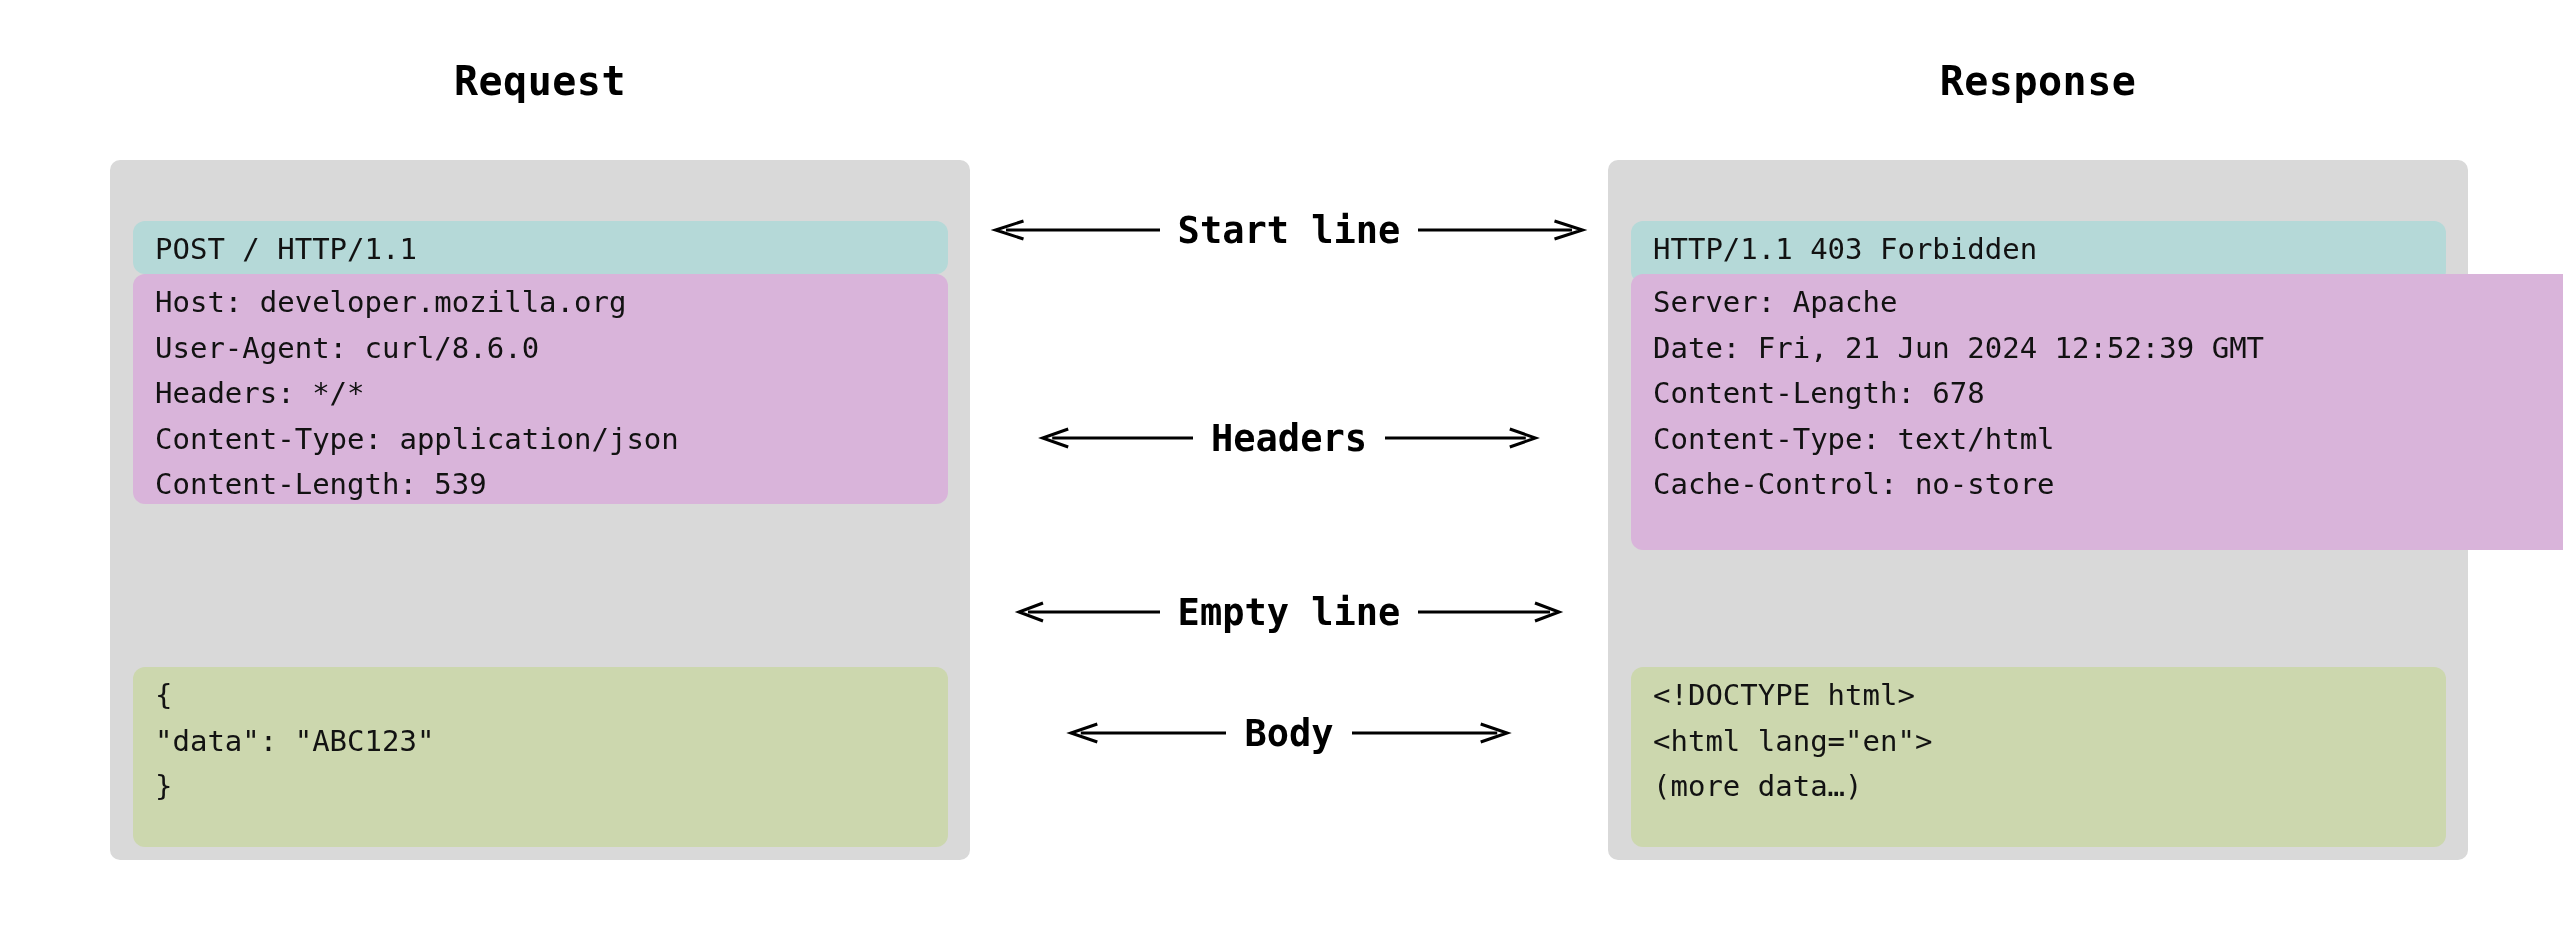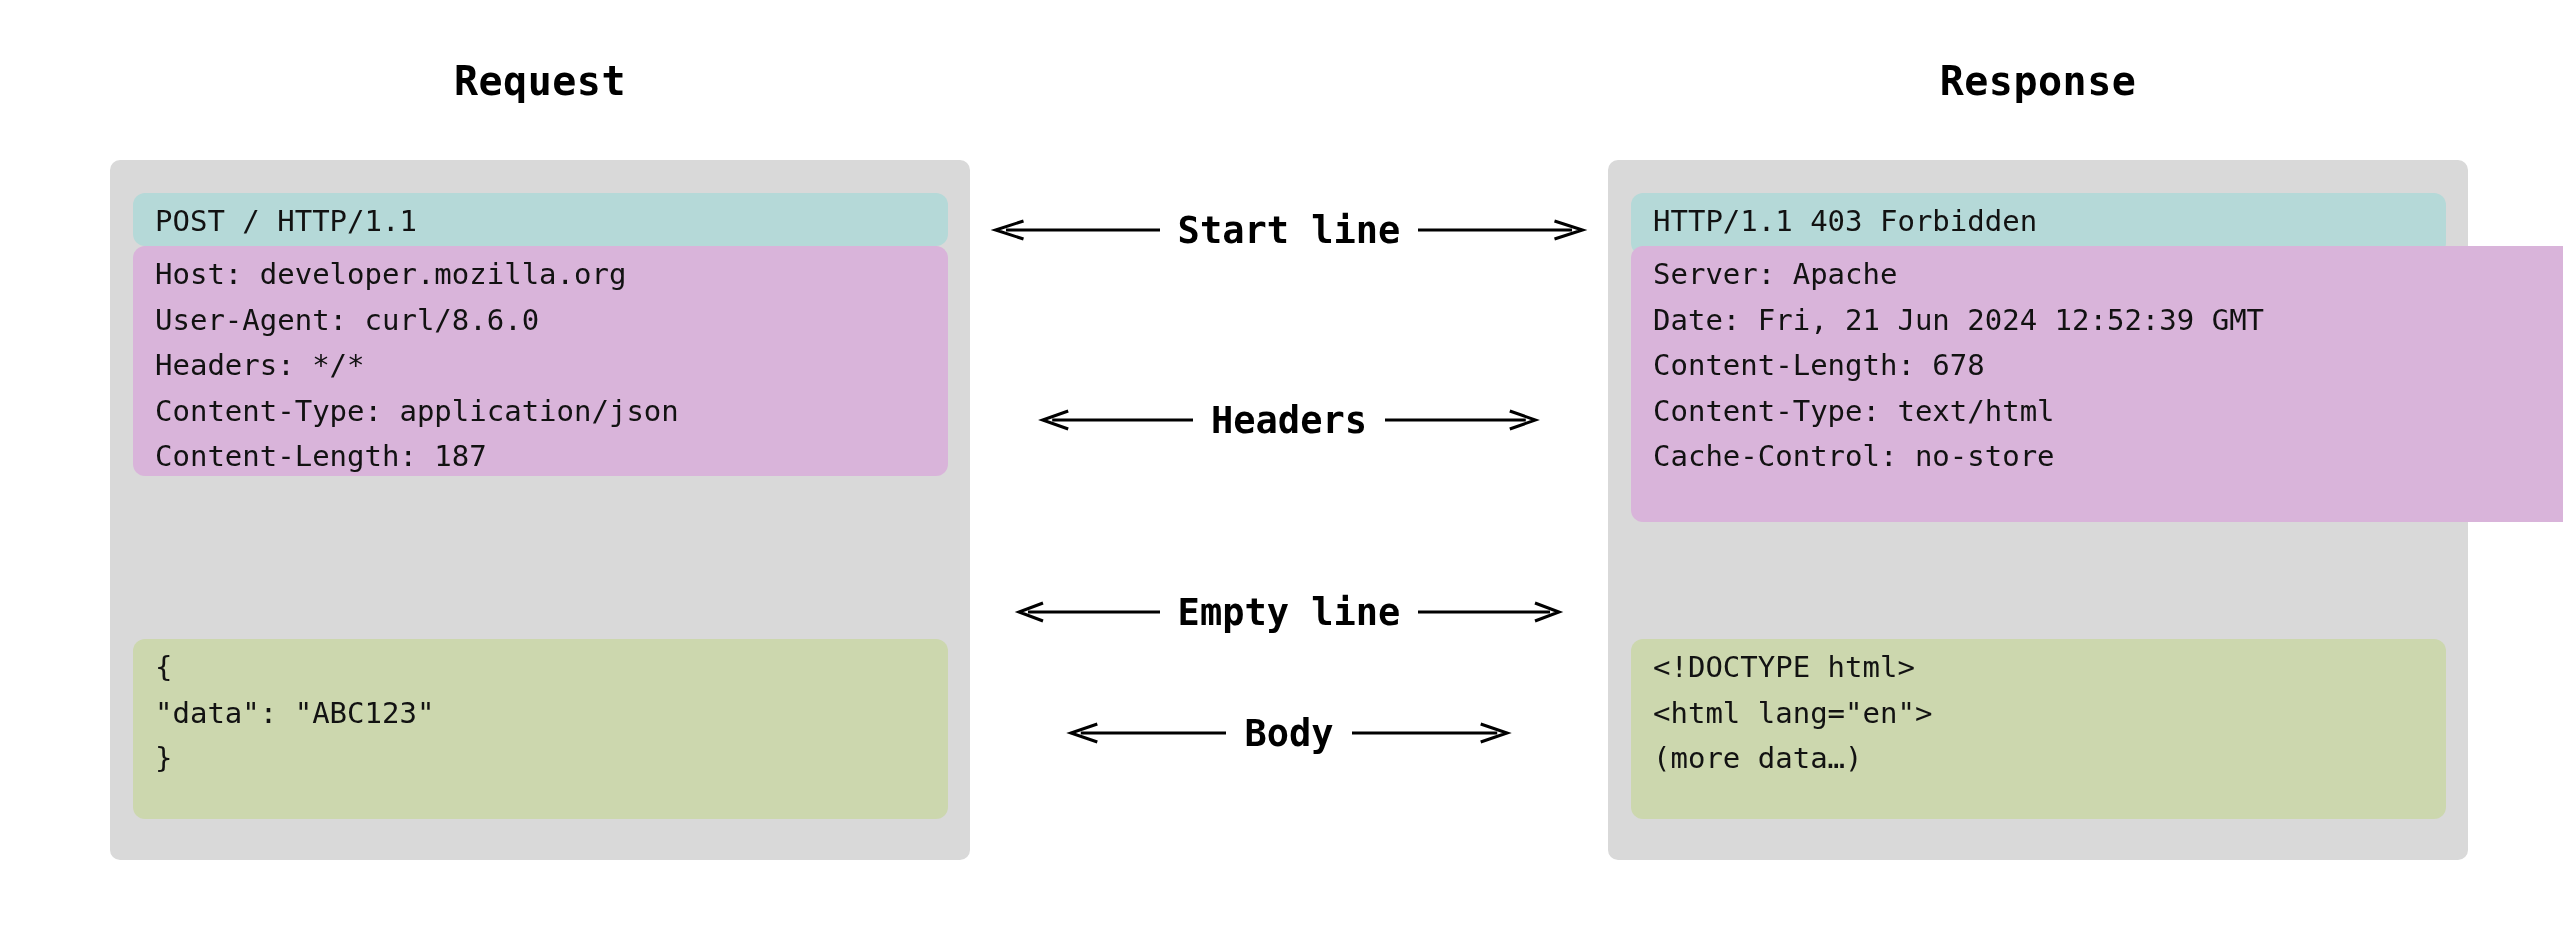--- a/index.html
+++ b/index.html
@@ -40,20 +40,21 @@
   }
   #panel-request  { left: 110px;  width: 860px; }
   #panel-response { left: 1608px; width: 860px; }
 
   
   .block {
     position: absolute;
     border-radius: 12px;
     box-sizing: border-box;
     padding: 6px 35px 8px 22px;
+    margin-top: 28px;
   }
   .block-startline { background: #b5d9d8; }
   .block-headers   { background: #d9b4da; }
   .block-body      { background: #ccd7ae; }
 
   .line {
     font-family: "DejaVu Sans Mono", monospace;
     font-size: 29px;
     line-height: 45.5px;
     color: #121212;
@@ -74,21 +75,21 @@
   .annot {
     position: absolute;
     left: 970px;
     width: 638px;
     height: 44px;
     display: flex;
     align-items: center;
     justify-content: center;
   }
   #annot-startline { top: 208px; }
-  #annot-headers   { top: 398px; text-align: right; }
+  #annot-headers   { top: 416px; text-align: right; }
   #annot-empty     { top: 590px; }
   #annot-body      { top: 711px; }
 
   .annot-label {
     font-family: "DejaVu Sans Mono", monospace;
     font-size: 37px;
     font-weight: bold;
     color: #000000;
     white-space: nowrap;
     padding: 0 18px;
@@ -118,21 +119,21 @@
 
 <div class="block block-startline" id="req-startline">
   <div class="line">POST / HTTP/1.1</div>
 </div>
 
 <div class="block block-headers" id="req-headers">
   <div class="line">Host: developer.mozilla.org</div>
   <div class="line">User-Agent: curl/8.6.0</div>
   <div class="line">Headers: */*</div>
   <div class="line">Content-Type: application/json</div>
-  <div class="line">Content-Length: 187</div>
+  <div class="line">Content-Length: 539</div>
 </div>
 
 <div class="block block-body" id="req-body">
   <div class="line">{</div>
   <div class="line">"data": "ABC123"</div>
   <div class="line">}</div>
 </div>
 
 <div class="panel" id="panel-response"></div>
 

